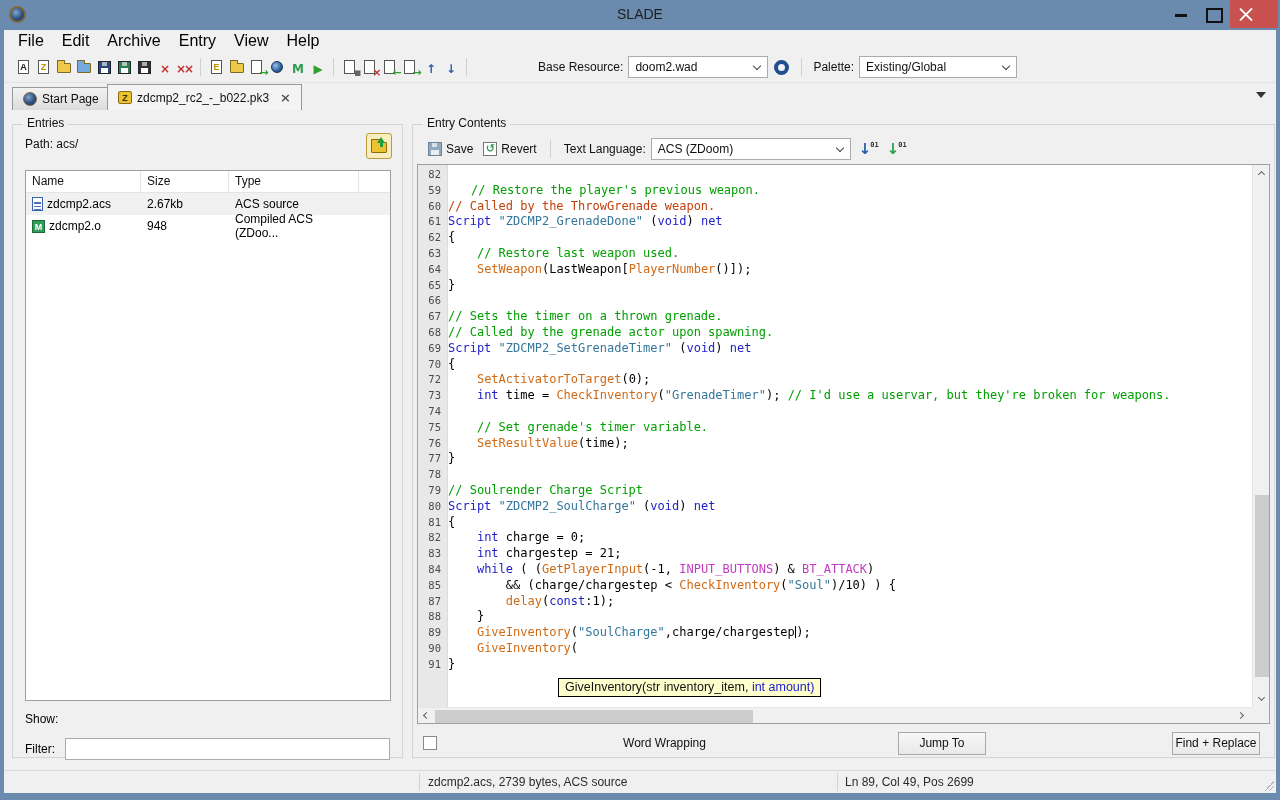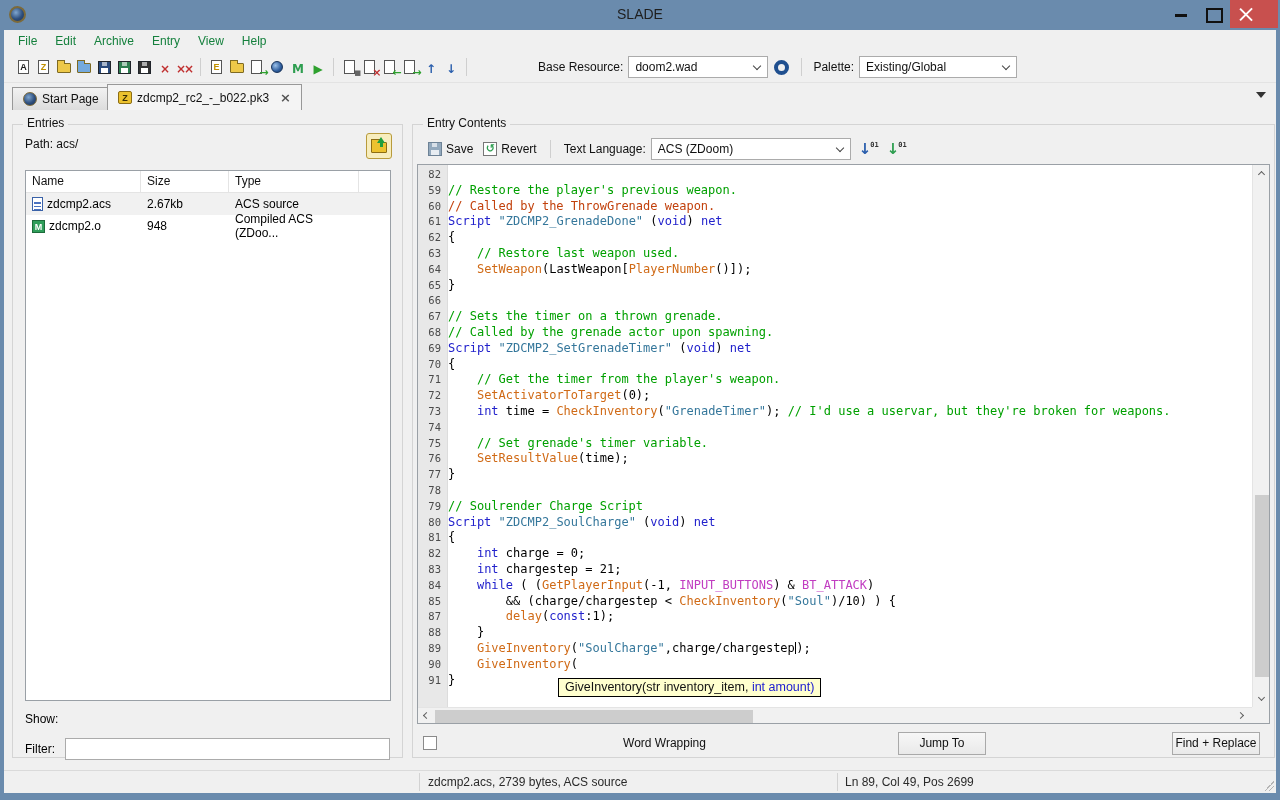--- a/index.html
+++ b/index.html
@@ -18,21 +18,21 @@
   .cap-max::after { content:""; position:absolute; left:8px; top:8px; width:13px; height:11px; border:2px solid #111; }
   .cap-close { right:2px; width:48px; background:#c8504e; }
   .cap-close::before, .cap-close::after { content:""; position:absolute; left:15px; top:6px; width:2.4px; height:17px; background:#fff; }
   .cap-close::before { transform:rotate(45deg); } .cap-close::after { transform:rotate(-45deg); }
 
   
   .winbody { position:absolute; left:4px; top:30px; width:1272px; height:763px; background:#f0f0f0; }
 
   
   .menubar { position:absolute; left:0; top:0; width:100%; height:22px; display:flex; align-items:center; padding-left:5px; }
-  .menu-item { padding:2px 9px; font-size:12px; color:#15803d; }
+  .menu-item { padding:2px 9px; font-size:16px; color:#000000; }
 
   
   .toolbar { position:absolute; left:0; top:22px; width:100%; height:31px; display:flex; align-items:center; padding-left:10px; border-bottom:1px solid #e3e3e3; }
   .tbico { position:relative; width:17px; height:17px; display:inline-block; margin:0 1.5px; flex:0 0 auto; }
   .tb-sep { display:inline-block; width:1px; height:18px; background:#cfcfcf; margin:0 6px; }
   .icofile { position:absolute; left:2px; top:1px; width:11px; height:14px; background:#fff; border:1px solid #555; }
   .icoletter { position:absolute; left:0; top:3px; width:16px; text-align:center; font:bold 9px "Liberation Sans",sans-serif; }
   .icobadge { position:absolute; right:-3px; bottom:-3px; font:bold 11px "DejaVu Sans",sans-serif; }
   .icofolder { position:absolute; left:1px; top:4px; width:14px; height:10px; border:1px solid #7e6a22; border-radius:1px; }
   .icofolder::before { content:""; position:absolute; left:-1px; top:-4px; width:6px; height:3px; background:inherit; border:1px solid #7e6a22; border-bottom:none; }
@@ -338,21 +338,21 @@
 
       <div class="editor">
         <div class="gutter-bg"></div>
         <div id="code-lines">
             <div class="cl">
               <span class="ln">82</span>
               <span class="cd"></span>
             </div>
             <div class="cl">
               <span class="ln">59</span>
-              <span class="cd"><span style="color: rgb(0, 160, 0);">// Restore the player's previous weapon.</span></span>
+              <span class="cd"><span style="color: rgb(0, 160, 0); padding-left: 23px;">// Restore the player's previous weapon.</span></span>
             </div>
             <div class="cl">
               <span class="ln">60</span>
               <span class="cd"><span style="color: #c2410c;">// Called by the ThrowGrenade weapon.</span></span>
             </div>
             <div class="cl">
               <span class="ln">61</span>
               <span class="cd"><span style="color: rgb(34, 34, 204);">Script</span><span style="color: rgb(0, 0, 0);"> </span><span style="color: rgb(53, 119, 155);">"ZDCMP2_GrenadeDone"</span><span style="color: rgb(0, 0, 0);"> (</span><span style="color: rgb(34, 34, 204);">void</span><span style="color: rgb(0, 0, 0);">) </span><span style="color: rgb(34, 34, 204);">net</span></span>
             </div>
             <div class="cl">
@@ -383,24 +383,20 @@
               <span class="ln">68</span>
               <span class="cd"><span style="color: rgb(0, 160, 0);">// Called by the grenade actor upon spawning.</span></span>
             </div>
             <div class="cl">
               <span class="ln">69</span>
               <span class="cd"><span style="color: rgb(34, 34, 204);">Script</span><span style="color: rgb(0, 0, 0);"> </span><span style="color: rgb(53, 119, 155);">"ZDCMP2_SetGrenadeTimer"</span><span style="color: rgb(0, 0, 0);"> (</span><span style="color: rgb(34, 34, 204);">void</span><span style="color: rgb(0, 0, 0);">) </span><span style="color: rgb(34, 34, 204);">net</span></span>
             </div>
             <div class="cl">
               <span class="ln">70</span>
               <span class="cd"><span style="color: rgb(0, 0, 0);">{</span></span>
-            </div>
-            <div class="cl">
-              <span class="ln">71</span>
-              <span class="cd"><span style="color: rgb(0, 0, 0);">    </span><span style="color: rgb(0, 160, 0);">// Get the timer from the player's weapon.</span></span>
             </div>
             <div class="cl">
               <span class="ln">72</span>
               <span class="cd"><span style="color: rgb(0, 0, 0);">    </span><span style="color: rgb(208, 106, 22);">SetActivatorToTarget</span><span style="color: rgb(0, 0, 0);">(0);</span></span>
             </div>
             <div class="cl">
               <span class="ln">73</span>
               <span class="cd"><span style="color: rgb(0, 0, 0);">    </span><span style="color: rgb(34, 34, 204);">int</span><span style="color: rgb(0, 0, 0);"> time = </span><span style="color: rgb(208, 106, 22);">CheckInventory</span><span style="color: rgb(0, 0, 0);">(</span><span style="color: rgb(53, 119, 155);">"GrenadeTimer"</span><span style="color: rgb(0, 0, 0);">); </span><span style="color: rgb(0, 160, 0);">// I'd use a uservar, but they're broken for weapons.</span></span>
             </div>
             <div class="cl">

